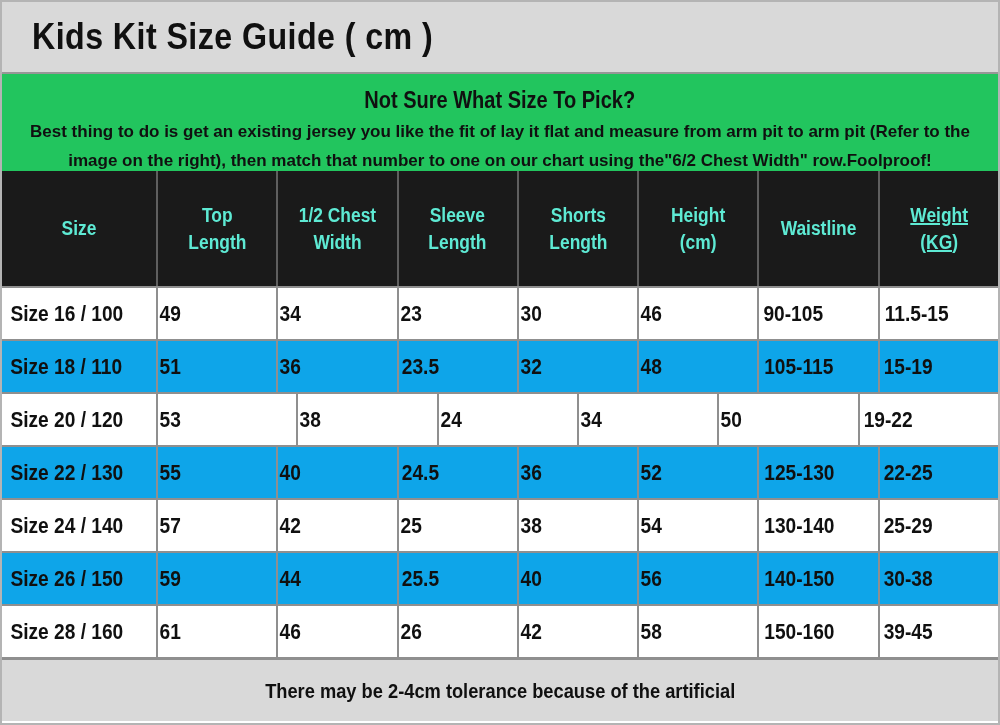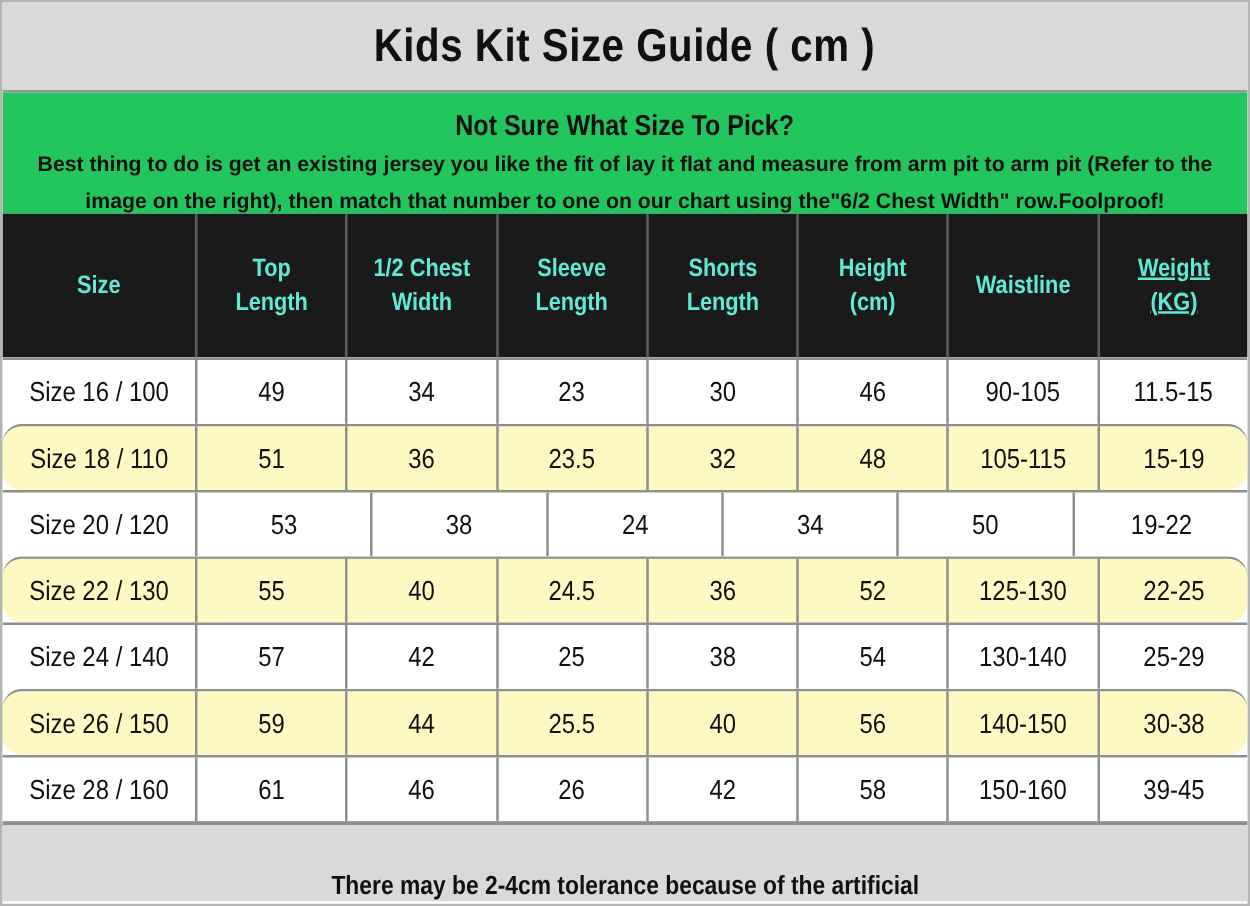--- a/index.html
+++ b/index.html
@@ -22,21 +22,21 @@
     white-space: pre-line;
     text-align: center;
   }
 
   .title-bar {
     height: 72px;
     background: #d9d9d9;
     border-bottom: 2px solid #979797;
     display: flex;
     align-items: center;
-    justify-content: center;
+    justify-content: flex-start;
     font-size: 37px;
     font-weight: 700;
     letter-spacing: 0.5px;
   }
 
   .intro {
     height: 97px;
     background: #22c55e;
     text-align: center;
     overflow: hidden;
@@ -73,37 +73,36 @@
 
   .c0 { width: 156px; flex: none; }
   .c  { flex: 1; }
 
   .tr {
     height: 53px;
     display: flex;
     border-top: 2px solid #8f8f8f;
   }
   .tr.plain  { background: #ffffff; }
-  .tr.stripe { background: #fef9c3; border-radius: 16px; }
+  .tr.stripe { background: #0ea5e9; }
   .td {
     display: flex;
     align-items: center;
-    justify-content: center;
     font-size: 22px;
-    font-weight: 400;
+    font-weight: 700;
     border-right: 2px solid #8f8f8f;
   }
   .td:last-child { border-right: none; }
 
   .footer {
     height: 64px;
     background: #d9d9d9;
     border-top: 3px solid #8f8f8f;
     display: flex;
-    align-items: flex-end;
+    align-items: center;
     justify-content: center;
     font-size: 21px;
     font-weight: 700;
   }
 </style>
 </head>
 <body>
 
 <div class="sheet">
 

